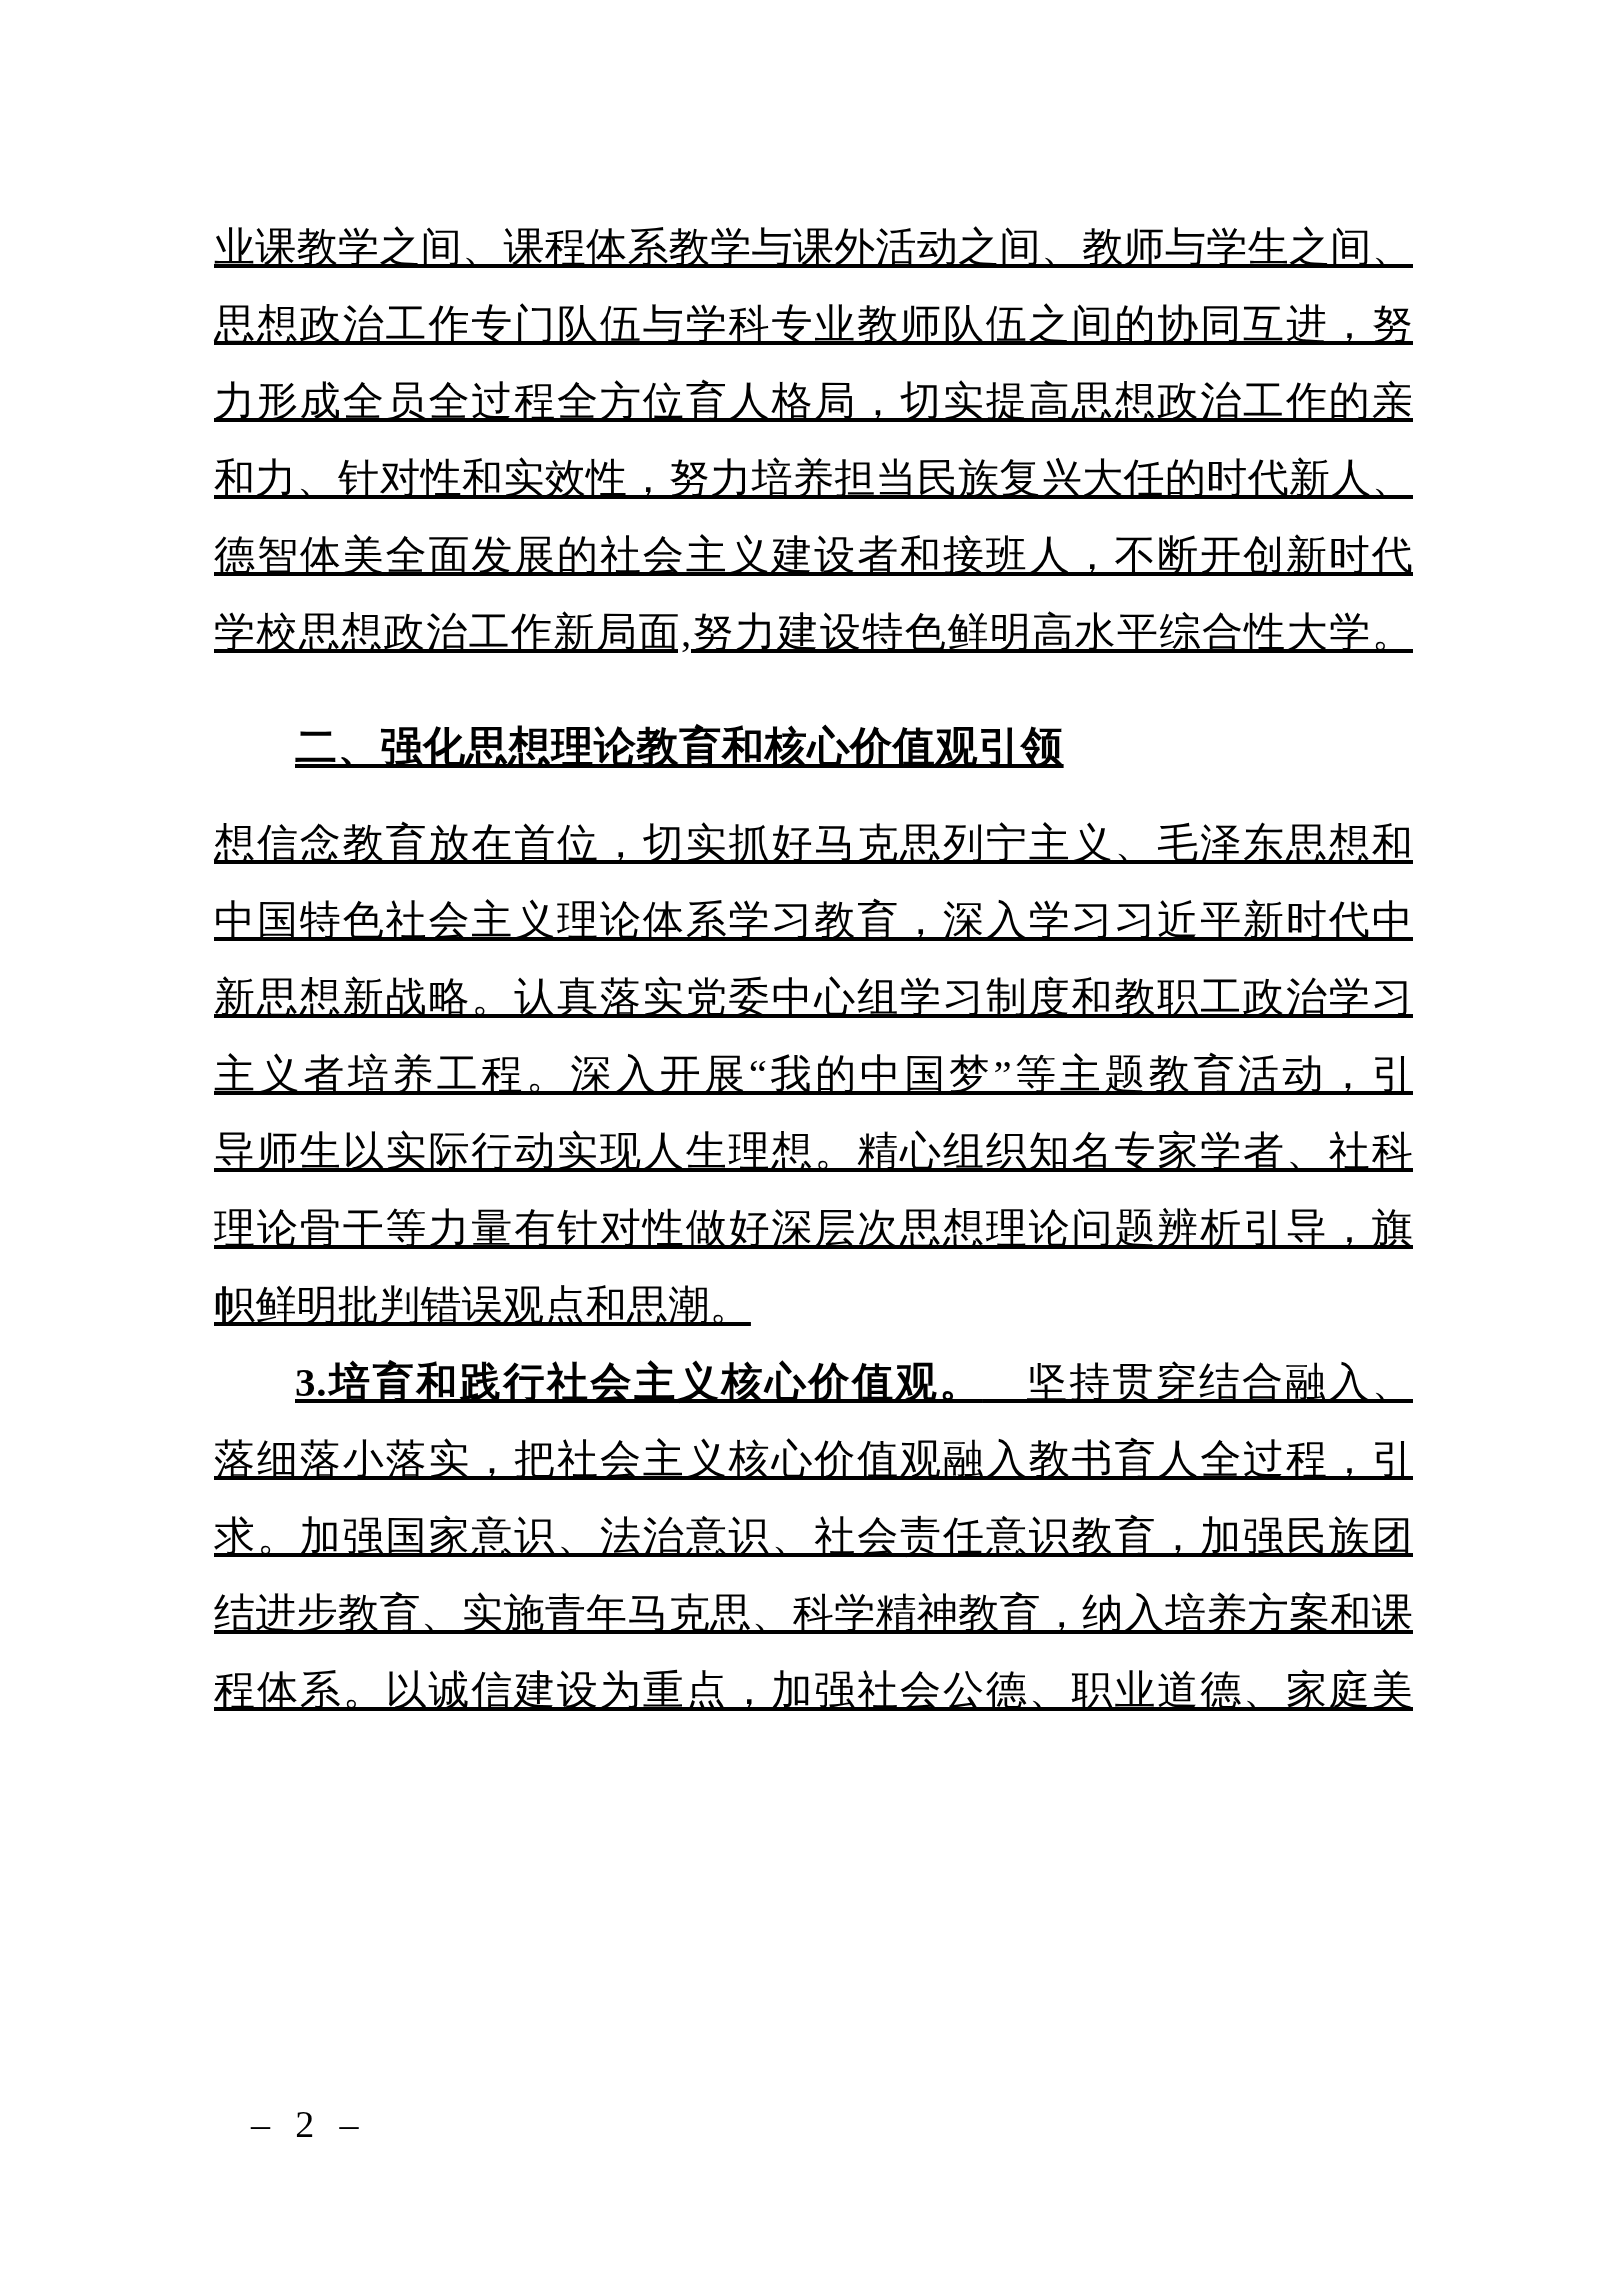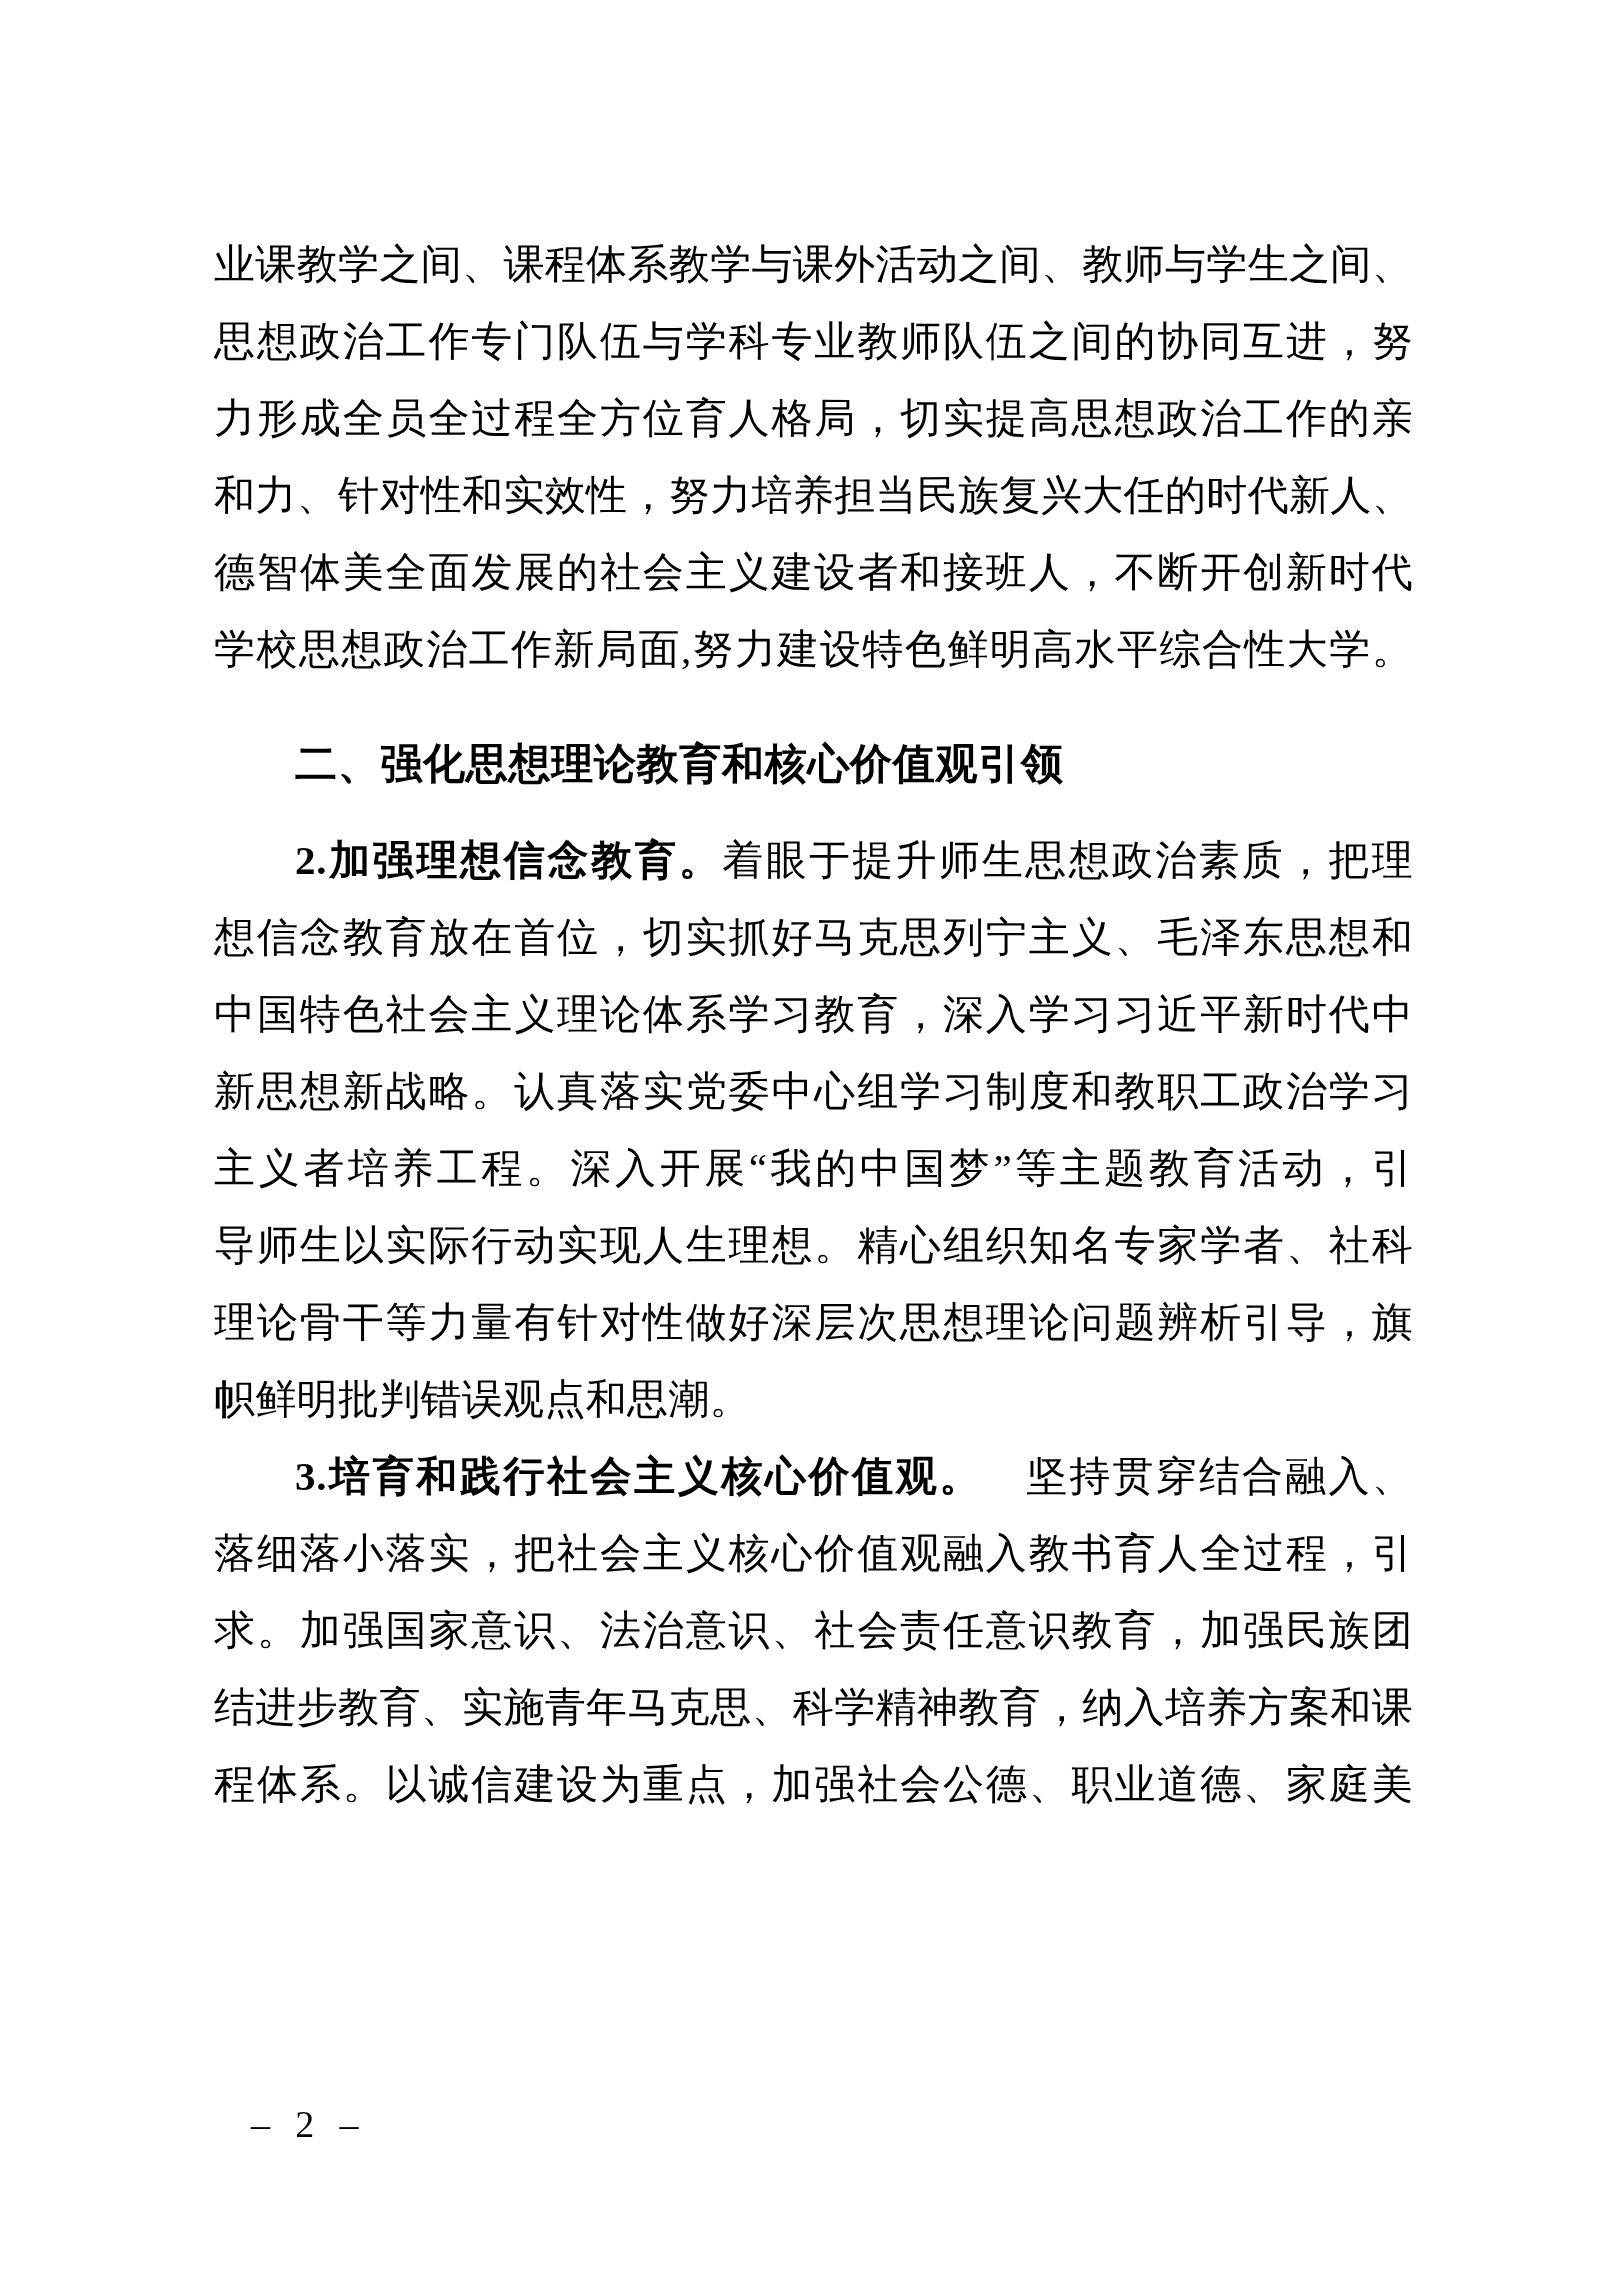--- a/index.html
+++ b/index.html
@@ -11,22 +11,23 @@
     height: 2295px;
     background: #ffffff;
     position: relative;
     overflow: hidden;
     font-family: "Liberation Serif", "DejaVu Serif", serif;
     color: #000000;
   }
   .doc-content {
     position: absolute;
     left: 214px;
-    top: 226px;
+    top: 209px;
     width: 1199px;
+    text-decoration: underline;
   }
   .block { margin: 0; }
   .line {
     height: 77px;
     line-height: 77px;
     font-size: 41px;
     text-align: justify;
     text-align-last: justify;
     white-space: nowrap;
     letter-spacing: 0.3px;
@@ -73,21 +74,20 @@
       <div class="line"><span class="seg">思想政治工作专门队伍与学科专业教师队伍之间的协同互进，努</span></div>
       <div class="line"><span class="seg">力形成全员全过程全方位育人格局，切实提高思想政治工作的亲</span></div>
       <div class="line"><span class="seg">和力、针对性和实效性，努力培养担当民族复兴大任的时代新人、</span></div>
       <div class="line"><span class="seg">德智体美全面发展的社会主义建设者和接班人，不断开创新时代</span></div>
       <div class="line"><span class="seg">学校思想政治工作新局面,努力建设特色鲜明高水平综合性大学。</span></div>
     </div>
     <div class="block heading">
       <div class="line short indent"><span class="seg bold">二、强化思想理论教育和核心价值观引领</span></div>
     </div>
     <div class="block body">
-      <div class="line indent"><span class="seg bold">2.加强理想信念教育。</span><span class="seg">着眼于提升师生思想政治素质，把理</span></div>
       <div class="line"><span class="seg">想信念教育放在首位，切实抓好马克思列宁主义、毛泽东思想和</span></div>
       <div class="line"><span class="seg">中国特色社会主义理论体系学习教育，深入学习习近平新时代中</span></div>
       <div class="line"><span class="seg">新思想新战略。认真落实党委中心组学习制度和教职工政治学习</span></div>
       <div class="line"><span class="seg">主义者培养工程。深入开展“我的中国梦”等主题教育活动，引</span></div>
       <div class="line"><span class="seg">导师生以实际行动实现人生理想。精心组织知名专家学者、社科</span></div>
       <div class="line"><span class="seg">理论骨干等力量有针对性做好深层次思想理论问题辨析引导，旗</span></div>
       <div class="line short"><span class="seg">帜鲜明批判错误观点和思潮。</span></div>
     </div>
     <div class="block body">
       <div class="line indent"><span class="seg bold">3.培育和践行社会主义核心价值观。</span><span class="seg">　坚持贯穿结合融入、</span></div>

